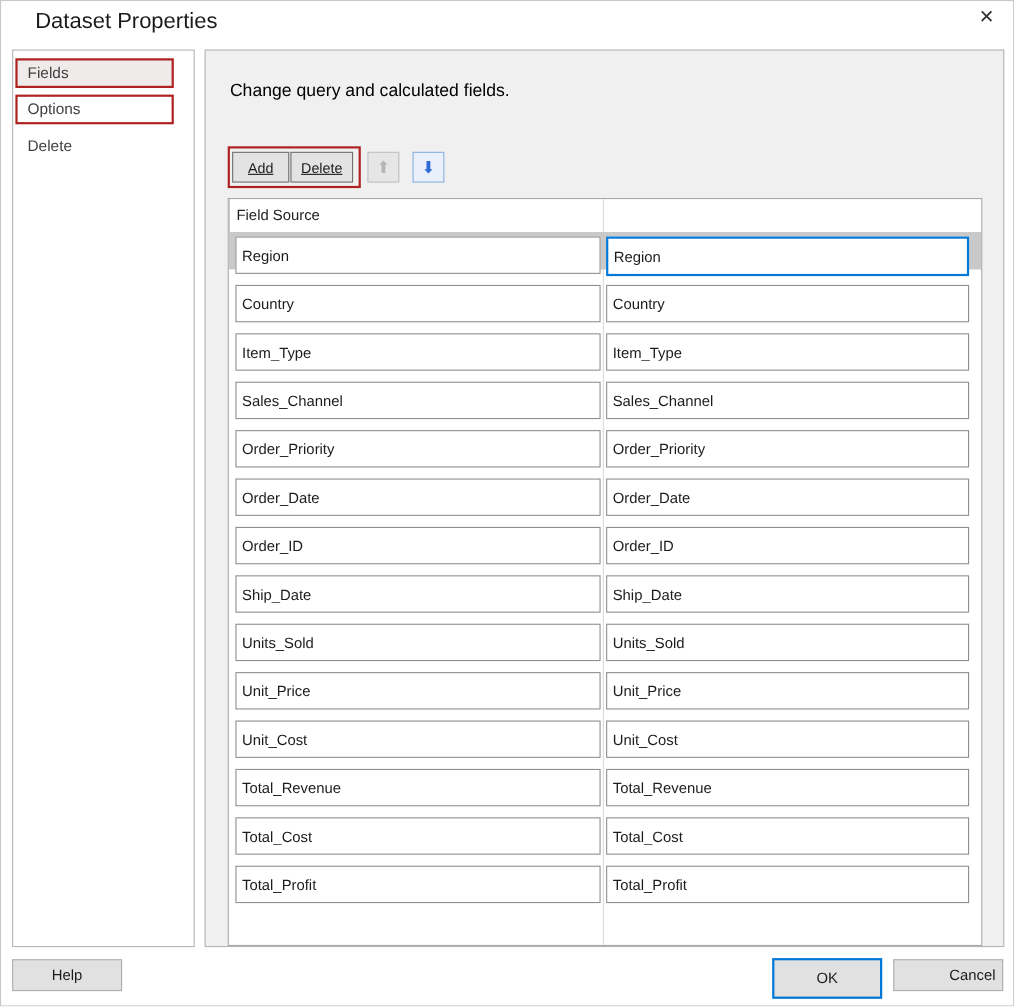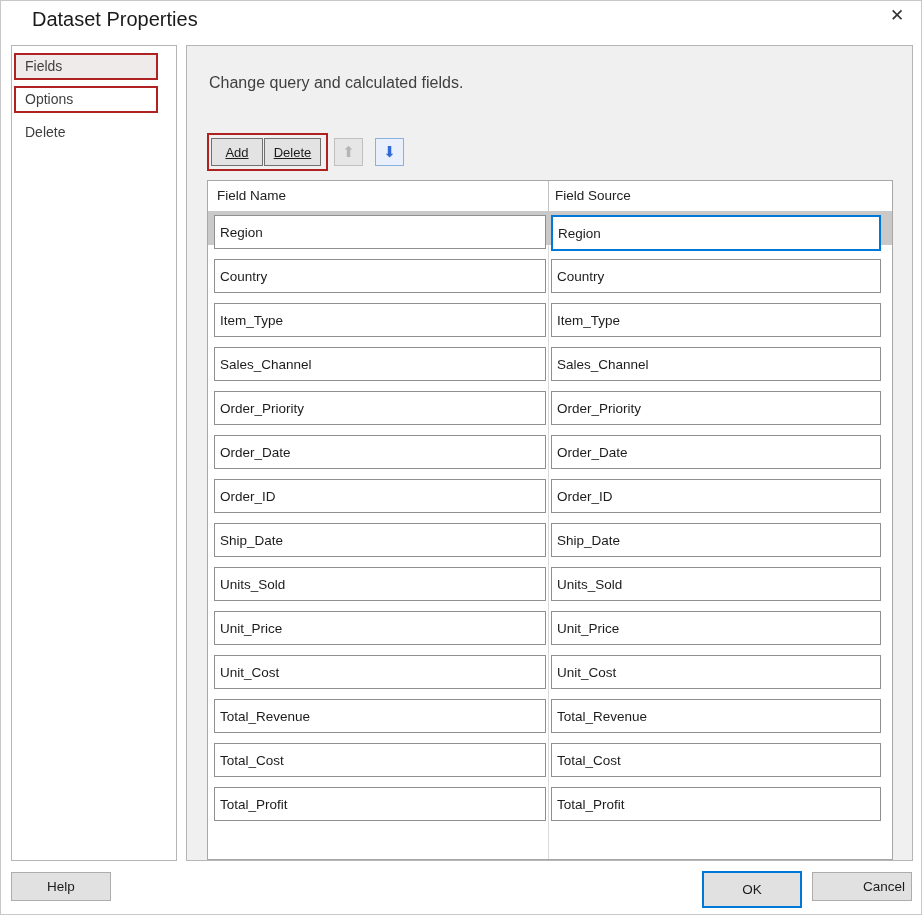--- a/index.html
+++ b/index.html
@@ -57,21 +57,21 @@
   
   .main {
     position: absolute; left: 185px; top: 44px;
     width: 727px; height: 816px;
     background: #f0f0f0;
     border: 1px solid #b5b5b5;
     box-sizing: border-box;
   }
   .heading {
     position: absolute; left: 22px; top: 28px;
-    font-size: 16px; color: #404040;
+    font-size: 16px; color: #000000;
   }
   
   .tb-btn {
     position: absolute; top: 92px; height: 28px;
     background: #e3e3e3;
     border: 1px solid #707070;
     font-family: "Liberation Sans", sans-serif;
     font-size: 13px; color: #1c1c1c;
     box-sizing: border-box; text-align: center;
     padding: 0;
@@ -189,21 +189,20 @@
     <button class="tb-btn btn-up">
       <span>⬆</span>
     </button>
     <button class="tb-btn btn-down">
       <span>⬇</span>
     </button>
 
     <div class="ftable">
       <div class="col-divider"></div>
       <div class="thead">
-        <div class="th th-name">Field Name</div>
         <div class="th th-source">Field Source</div>
       </div>
       <div class="tbody">
 
         <div class="row selected">
           <input class="name-input" value="Region" style="">
           <input class="src-input" value="Region" style="">
         </div>
         <div class="row">
           <input class="name-input" value="Country" style="">

